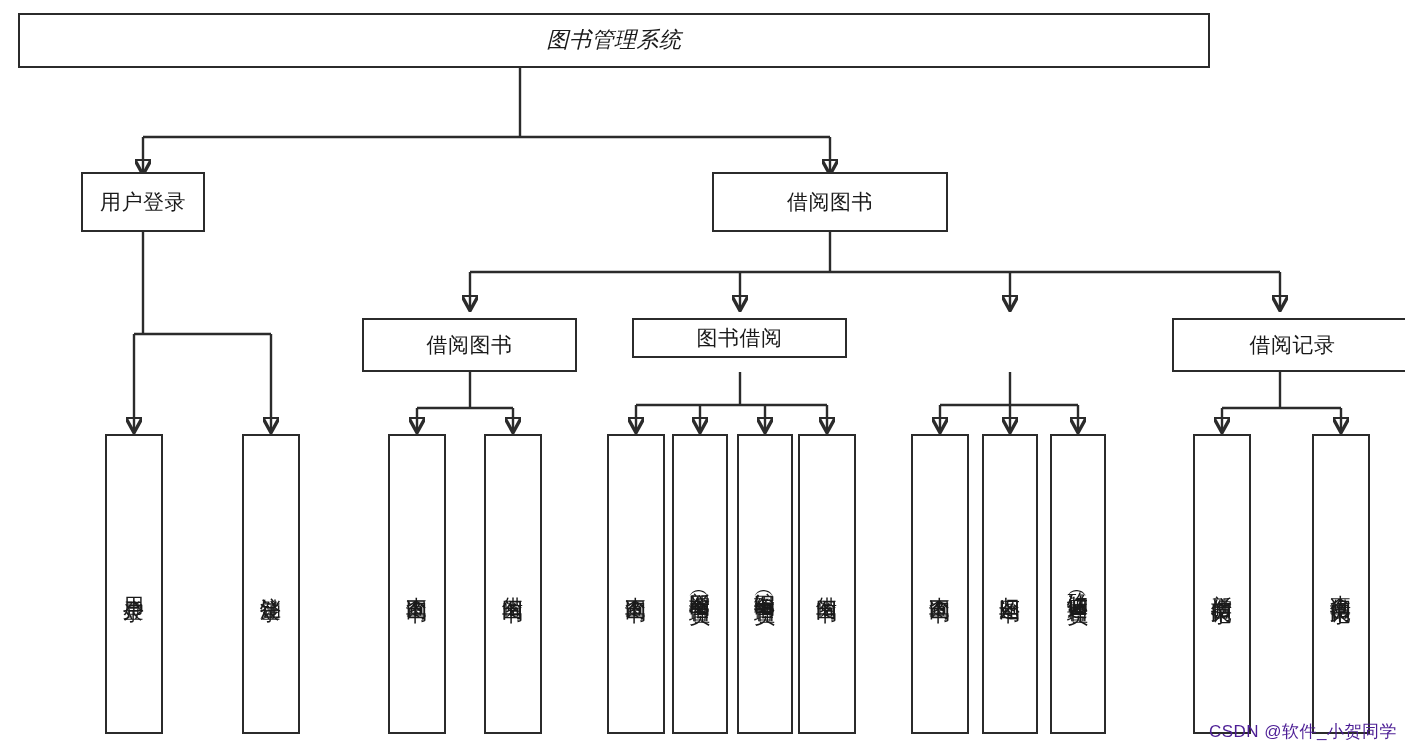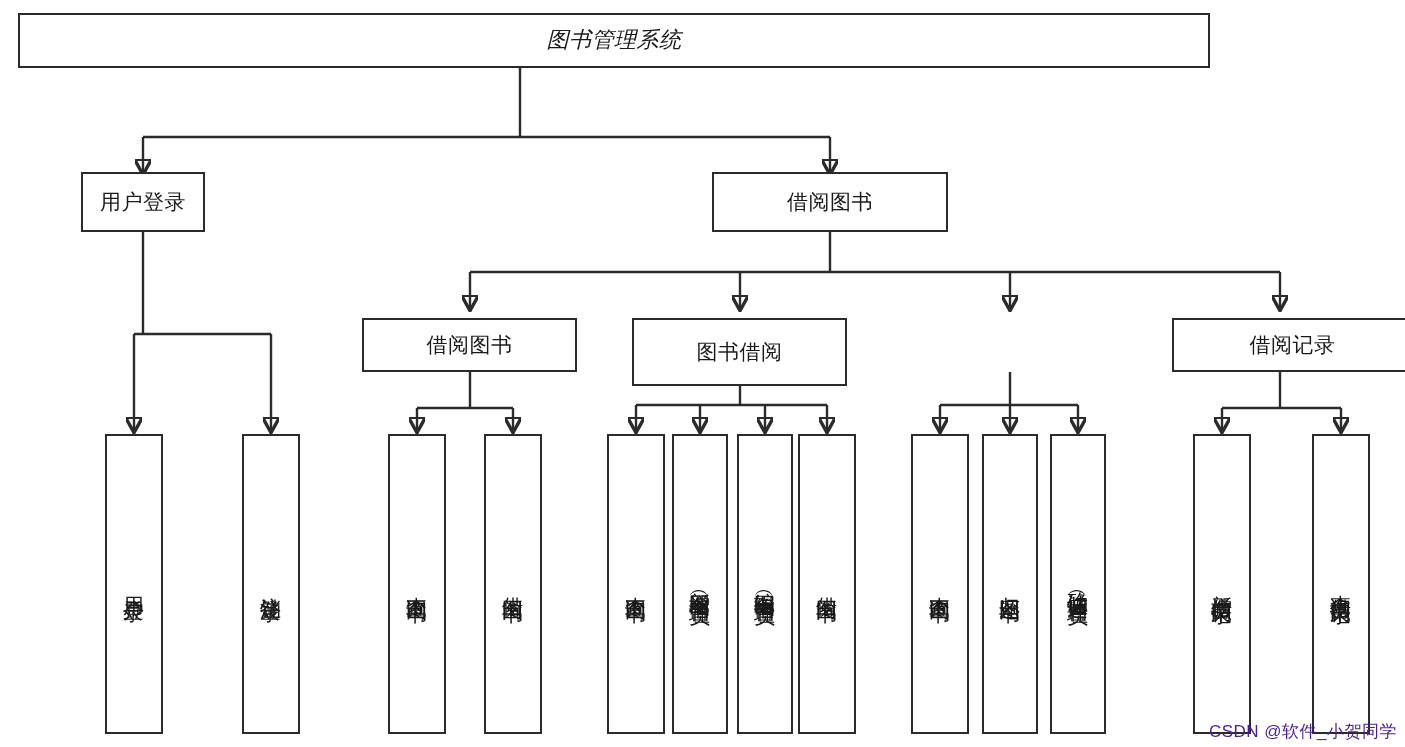--- a/index.html
+++ b/index.html
@@ -138,21 +138,21 @@
   <div class="node h-node" style="left:81px; top:172px; width:124px; height:60px;">
     <span class="node-label">用户登录</span>
   </div>
   <div class="node h-node" style="left:712px; top:172px; width:236px; height:60px;">
     <span class="node-label">借阅图书</span>
   </div>
 
   <div class="node h-node" style="left:362px; top:318px; width:215px; height:54px;">
     <span class="node-label">借阅图书</span>
   </div>
-  <div class="node h-node" style="left:632px; top:318px; width:215px; height:68px;">
+  <div class="node h-node" style="left:632px; top:318px; width:215px; height:40px;">
     <span class="node-label">图书借阅</span>
   </div>
   <div class="node h-node" style="left:1172px; top:318px; width:241px; height:54px;">
     <span class="node-label">借阅记录</span>
   </div>
 
   <div class="node v-node" style="left:105px; top:434px; width:58px; height:300px;">
     <span class="node-label">用户登录</span>
   </div>
   <div class="node v-node" style="left:242px; top:434px; width:58px; height:300px;">

